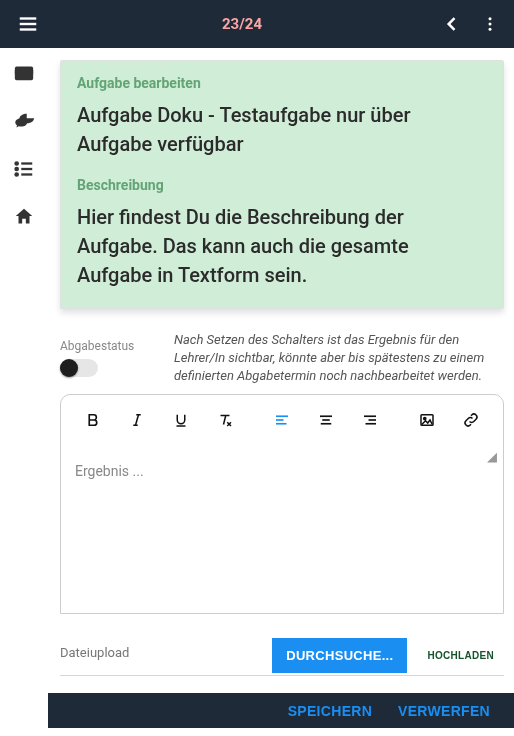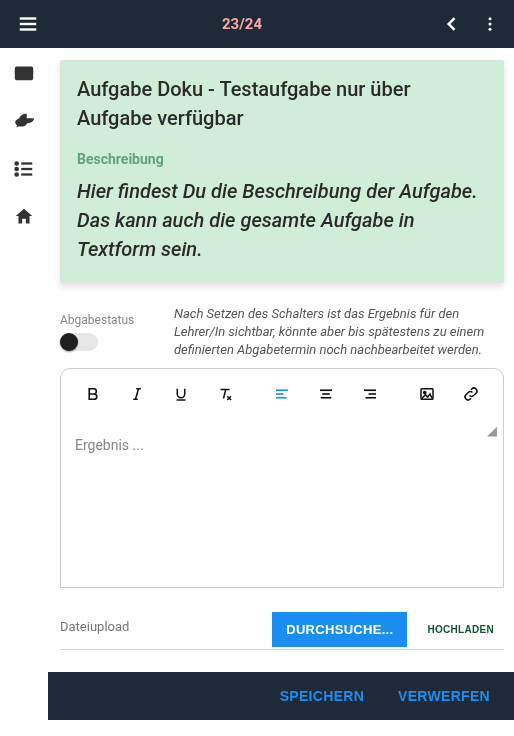--- a/index.html
+++ b/index.html
@@ -63,21 +63,21 @@
     font-size: 14px;
     margin-bottom: 10px;
   }
   .green-card .bodytext {
     color: #2b2b2b;
     font-size: 20px;
     line-height: 1.45;
     font-weight: 500;
     margin-bottom: 18px;
   }
-  .green-card .bodytext:last-child { margin-bottom: 0; font-style: italic; }
+  .green-card .bodytext:last-child { margin-bottom: 0; }
 
   .status-row {
     display: flex;
     align-items: center;
     margin-bottom: 8px;
     gap: 14px;
   }
   .status-left { width: 100px; }
   .status-label {
     color: #888;
@@ -202,27 +202,27 @@
   .th.file { flex: 1; }
   .th.status { width: 100px; }
   .th.last { width: 50px; border-right: 0; }
   .table-body {
     height: 38px;
     border-bottom: 1px solid #eee;
   }
 
   .footer {
     position: absolute;
-    left: 48px; right: 0; bottom: 16px;
-    height: 48px;
+    left: 48px; right: 0; bottom: 8px;
+    height: 35px;
     background: #1e2a38;
     display: flex;
     align-items: center;
     justify-content: flex-end;
-    gap: 14px;
+    gap: 6px;
     padding: 0 14px;
   }
   .footer .btn-text { color: #1b8ef2; font-size: 14px; }
 </style>
 </head>
 <body>
 
 <div class="topbar">
   <div class="menu-btn">
     <svg width="22" height="22" viewBox="0 0 24 24" fill="none" stroke="white" stroke-width="2.6">
@@ -275,20 +275,21 @@
     <div class="side-icon">
       <svg width="22" height="22" viewBox="0 0 24 24" fill="#333">
           <path d="M12 3l9 8h-3v8h-4v-5h-4v5H6v-8H3z"></path>
         </svg>
     </div>
   </div>
 
   <div class="content">
 
     <div class="green-card">
+      <div class="heading">Aufgabe bearbeiten</div>
       <div class="bodytext">Aufgabe Doku - Testaufgabe nur über Aufgabe verfügbar</div>
       <div class="heading">Beschreibung</div>
       <div class="bodytext">Hier findest Du die Beschreibung der Aufgabe. Das kann auch die gesamte Aufgabe in Textform sein.</div>
     </div>
 
     <div class="status-row">
       <div class="status-left">
         <div class="status-label">Abgabestatus</div>
         <div class="toggle">
           <div class="knob"></div>

